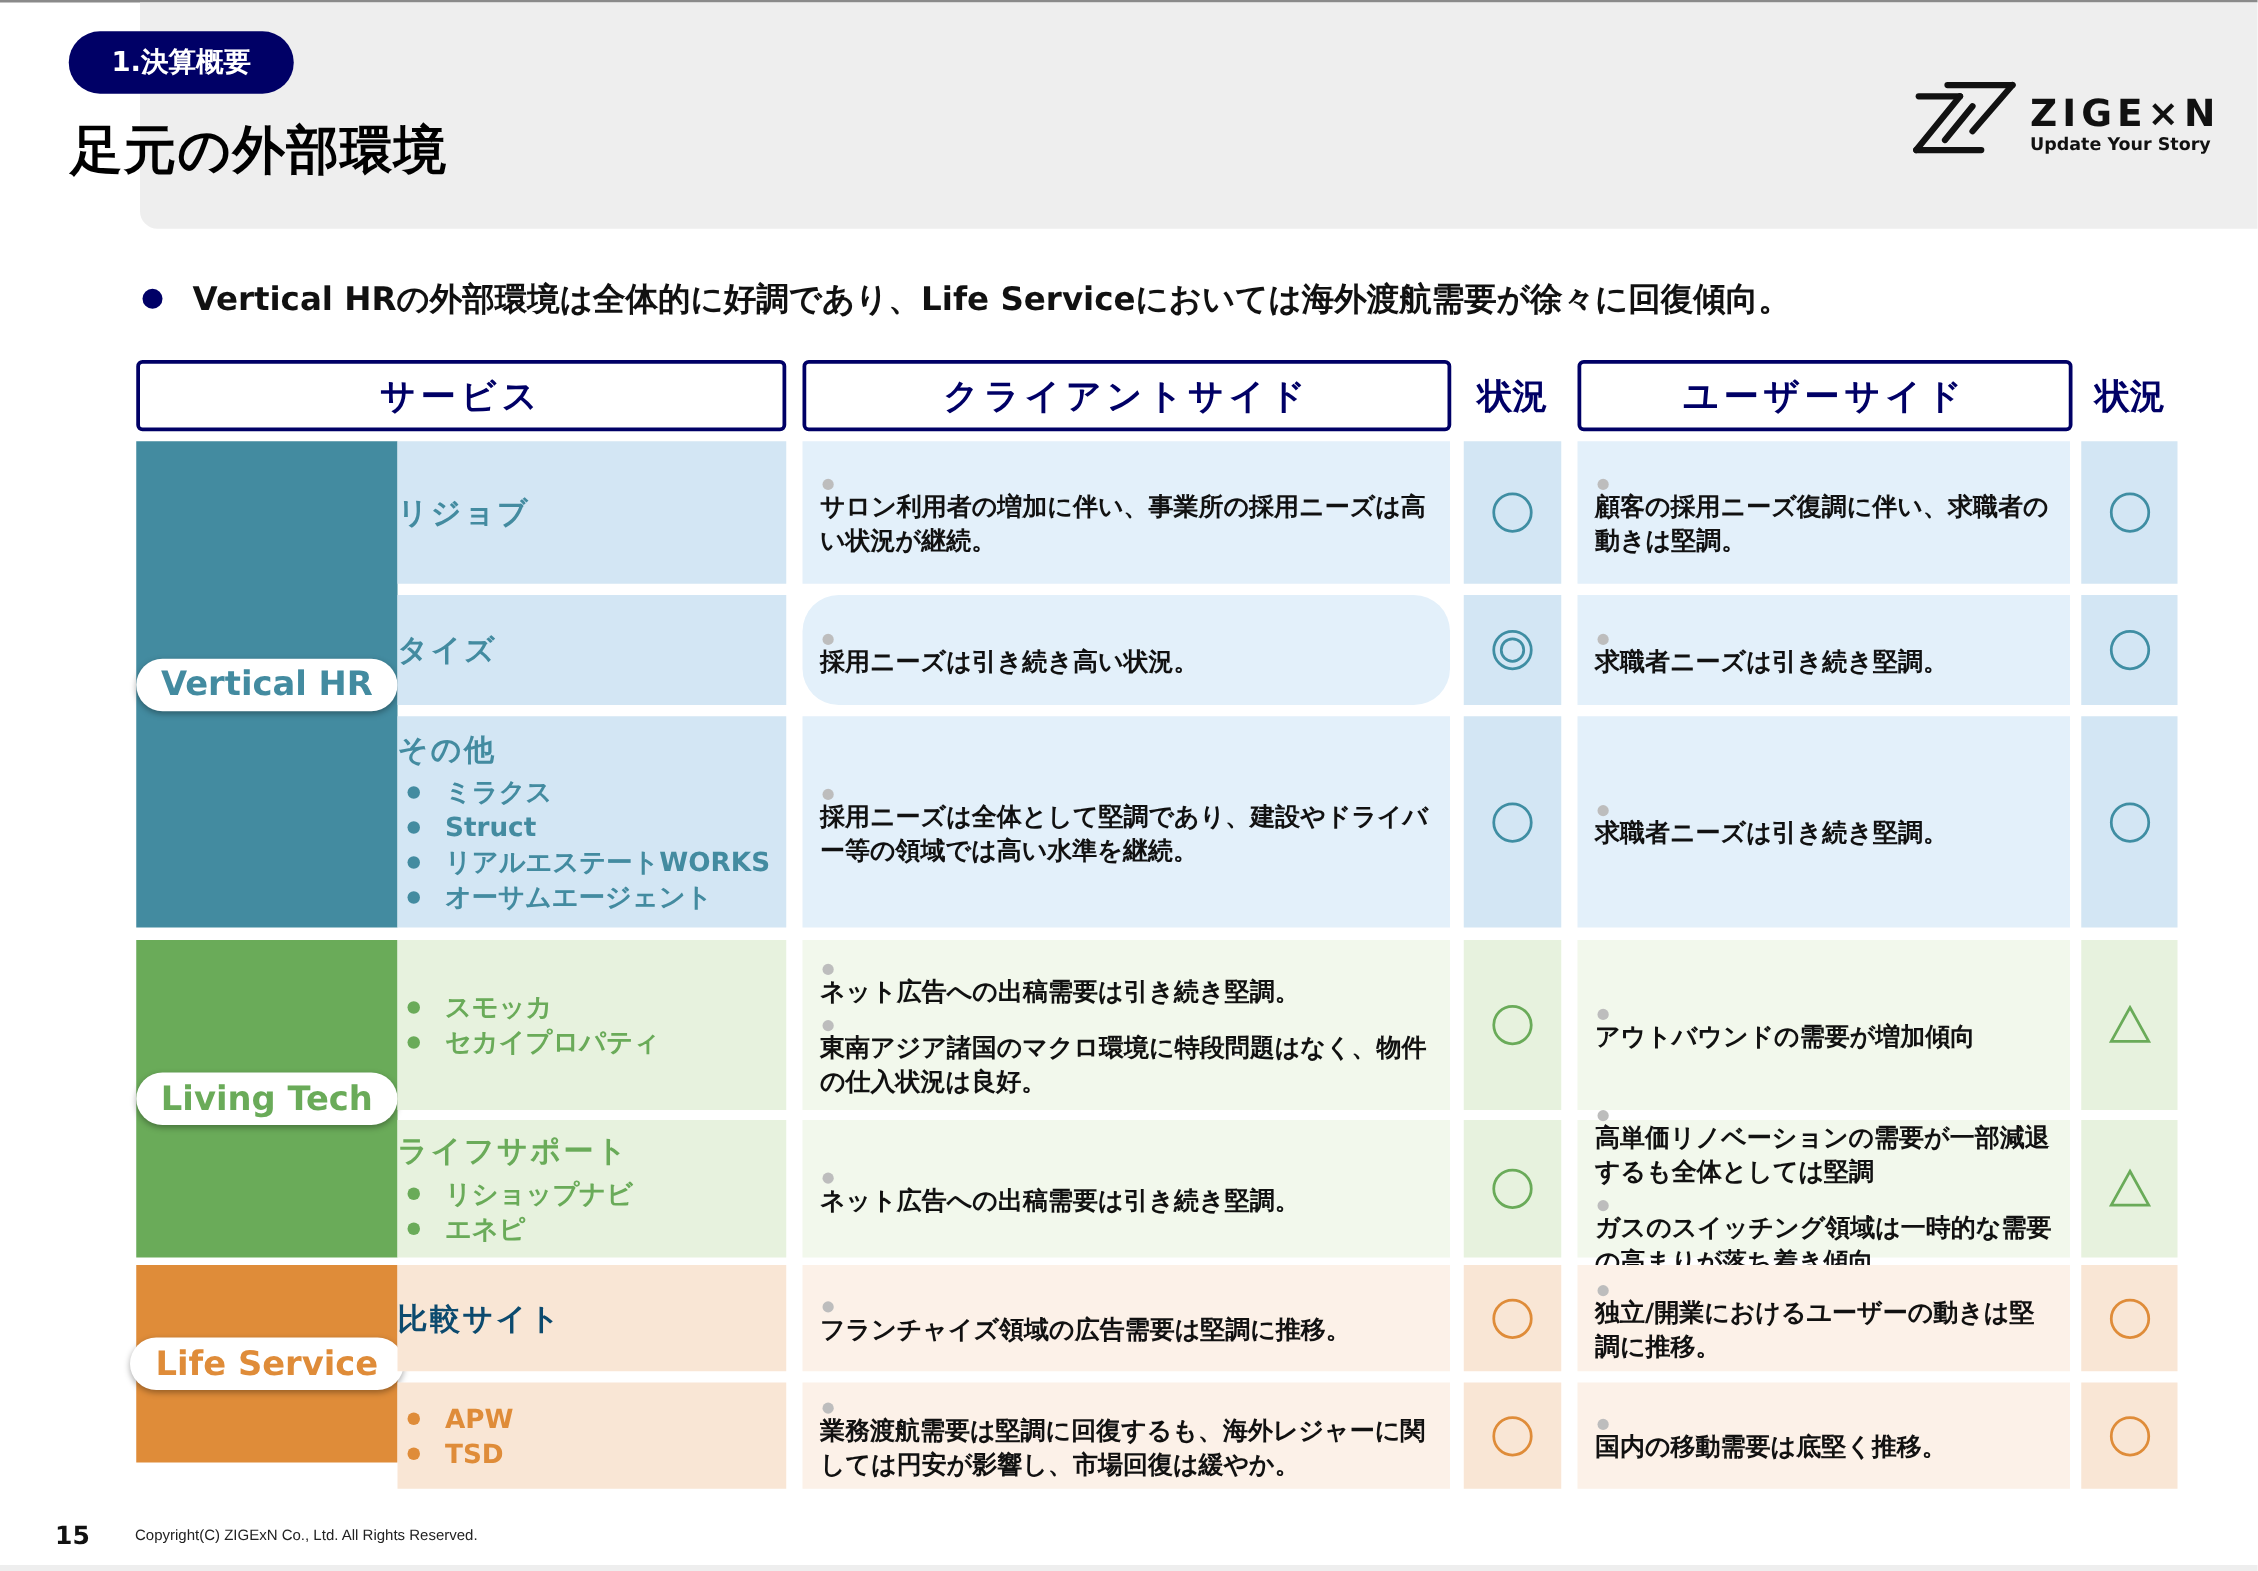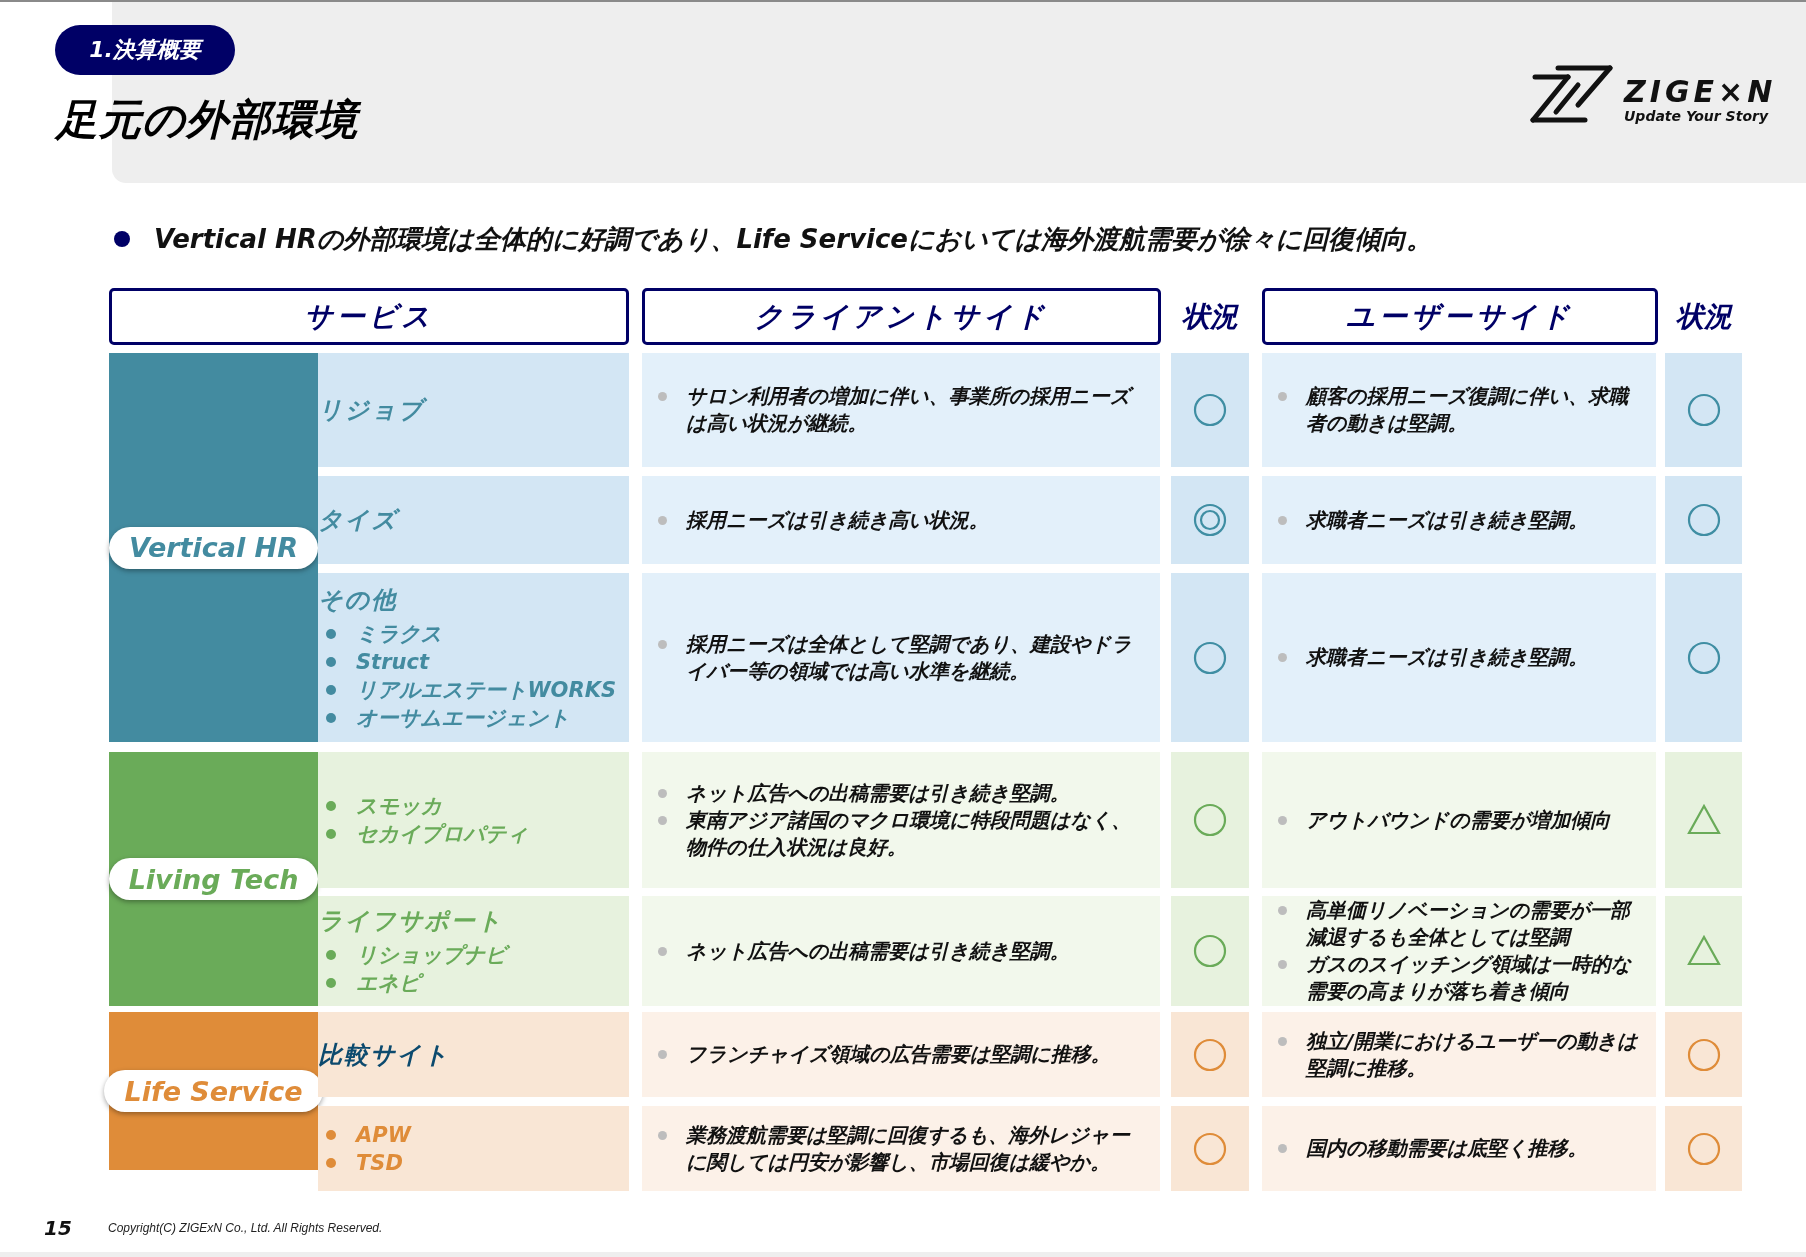--- a/index.html
+++ b/index.html
@@ -1,18 +1,18 @@
 <!DOCTYPE html>
 <html><head>
 <meta charset="utf-8">
 <style>
   html, body { margin:0; padding:0; }
   body { width:1806px; height:1257px; position:relative; background:#ffffff; overflow:hidden;
          font-family:"DejaVu Sans", "Liberation Sans", sans-serif; }
-  .abs { position:absolute;font-style:italic; }
+  .abs { position:absolute; }
   .topline { left:0; top:0; width:1806px; height:2px; background:#8a8a8a; }
   .header-panel { left:112px; top:2px; width:1694px; height:181px; background:#eeeeee; border-bottom-left-radius:14px; }
   .section-pill { left:55px; top:25px; width:180px; height:50px; background:#000066; border-radius:25px;
                   color:#fff; font-weight:bold; font-size:22px; display:flex; align-items:center; justify-content:center; }
   .page-title { left:56px; top:92px; font-size:42px; font-weight:bold; color:#000; letter-spacing:1px; }
   .logo { left:1530px; top:62px; width:240px; height:64px; }
   .logo-word { position:absolute; left:94px; top:12px; font-size:30px; font-weight:bold; letter-spacing:4px; color:#111; font-family:"DejaVu Sans", sans-serif; }
   .logo-tag { position:absolute; left:94px; top:46px; font-size:14px; font-weight:bold; color:#111; }
   .summary-dot { left:114px; top:231px; width:16px; height:16px; border-radius:50%; background:#000066; }
   .summary { left:154px; top:222px; font-size:26px; font-weight:bold; color:#111; white-space:nowrap; }
@@ -23,21 +23,21 @@
 
   .group { display:flex; align-items:center; justify-content:center; }
   .group-pill { background:#fff; border-radius:24px; height:42px; padding:0 20px; display:flex; align-items:center;
                 justify-content:center; font-weight:bold; font-size:27px; box-shadow:0 2px 5px rgba(0,0,0,0.35); white-space:nowrap; }
   .svc { box-sizing:border-box; display:flex; flex-direction:column; justify-content:center; font-weight:bold; }
   .svc-name { font-size:24px; letter-spacing:2px; }
   .svc-sub { font-size:21px; line-height:28px; padding-left:8px; display:flex; align-items:center; }
   .svc-sub .dot { width:10px; height:10px; border-radius:50%; margin-right:20px; display:inline-block; }
 
   .cell { box-sizing:border-box; padding:0 14px 0 14px; display:flex; flex-direction:column; justify-content:center; }
-  .bl { display:flex; font-size:20px; font-weight:bold; color:#111; line-height:27px; }
+  .bl { display:flex; font-size:20px; font-weight:bold; color:#111; line-height:27px;flex-direction:column; }
   .bl .gdot { flex:0 0 auto; width:9px; height:9px; border-radius:50%; background:#bdbdbd; margin:9px 19px 0 2px; }
   .status { display:flex; align-items:center; justify-content:center; }
   .footer-num { left:44px; top:1216px; font-size:20px; font-weight:bold; color:#111; }
   .footer-copy { left:108px; top:1221px; font-size:12px; color:#222; font-family:"Liberation Sans", sans-serif; }
   .bottomline { left:0; top:1252px; width:1806px; height:5px; background:#eeeeee; }
 </style>
 </head>
 <body>
 
 <div class="abs topline"></div>
@@ -101,21 +101,21 @@
       </div>
     </div>
     <div class="abs status" title="○" style="left: 1665px; top: 353px; width: 77px; height: 114px; background: rgb(211, 230, 244);">
       <svg width="36" height="36" viewBox="0 0 36 36">
         <circle cx="18" cy="18" r="15" fill="none" stroke="#3f8ea3" stroke-width="2.2"></circle>
       </svg>
     </div>
     <div class="abs svc" style="left: 318px; top: 476px; width: 311px; height: 88px; background: rgb(211, 230, 244); color: rgb(67, 139, 160);">
       <div class="svc-name" style="margin-bottom: 0px;">タイズ</div>
     </div>
-    <div class="abs cell" style="left: 642px; top: 476px; width: 518px; height: 88px; background: rgb(227, 240, 250);">
+    <div class="abs cell" style="left: 642px; top: 476px; width: 518px; height: 88px; background: rgb(227, 240, 250); border-radius: 29px;">
       <div class="bl">
         <span class="gdot"></span>
         <span>採用ニーズは引き続き高い状況。</span>
       </div>
     </div>
     <div class="abs status" title="◎" style="left: 1171px; top: 476px; width: 78px; height: 88px; background: rgb(211, 230, 244);">
       <svg width="36" height="36" viewBox="0 0 36 36">
         <circle cx="18" cy="18" r="15" fill="none" stroke="#3f8ea3" stroke-width="2.2"></circle>
         <circle cx="18" cy="18" r="9" fill="none" stroke="#3f8ea3" stroke-width="2.2"></circle>
       </svg>

